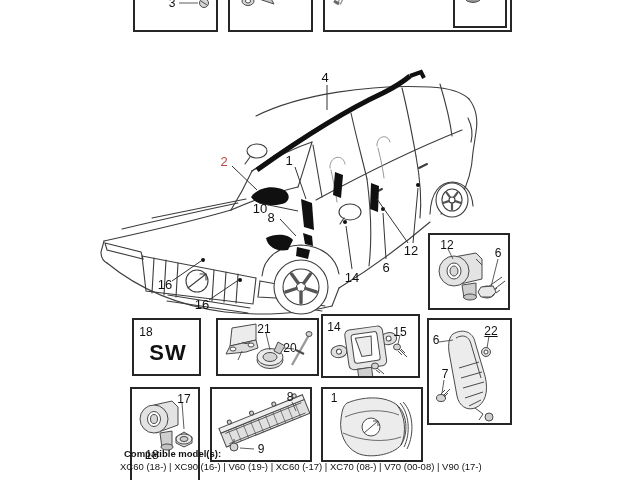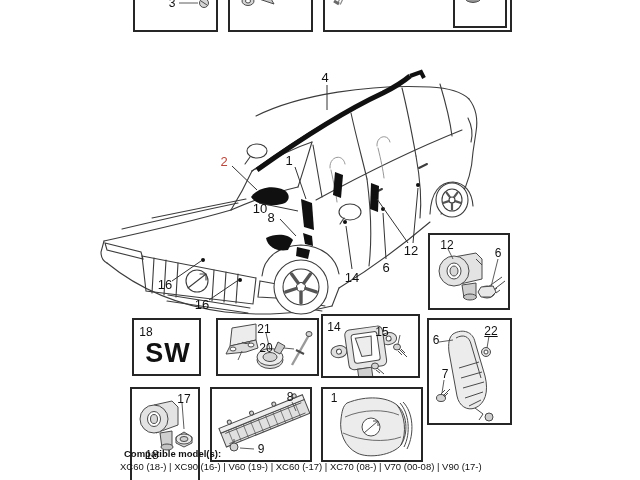--- a/index.html
+++ b/index.html
@@ -8,21 +8,21 @@
   #stage{position:absolute;left:0;top:0;width:640px;height:480px;}
   svg{display:block;}
   .car-svg{position:absolute;left:0;top:0;z-index:1;pointer-events:none;}
   .pbox{position:absolute;border:2px solid #262626;background:#fff;box-sizing:border-box;z-index:2;}
   .pbox svg{position:absolute;left:0;top:0;}
   .lbl{position:absolute;font-size:12px;line-height:1;color:#111;transform:translate(-50%,-50%);
        white-space:nowrap;z-index:3;}
   .callout{position:absolute;font-size:13px;line-height:1;color:#111;transform:translate(-50%,-50%);
        z-index:3;}
   .callout.red{color:#b5493f;}
-  .sw-text{font-weight:bold;font-size:27px;letter-spacing:1px;}
+  .sw-text{font-weight:bold;font-size:22px;letter-spacing:1px;}
   .footer-line{position:absolute;font-size:9.5px;line-height:1.25;color:#111;z-index:5;white-space:nowrap;}
 </style>
 </head>
 <body>
 
 <div id="stage">
 
   <svg class="car-svg" width="640" height="480" viewBox="0 0 640 480">
     <g stroke="#3c3c3c" stroke-width="1.1" fill="none" stroke-linecap="round">
 
@@ -274,21 +274,21 @@
         <path d="M74,45 L91,15" stroke-width="2.4" stroke="#9a9a9a"></path>
         <ellipse cx="91" cy="14" rx="3" ry="2.5" fill="#d5d5d5"></ellipse>
         <path d="M78,30 L86,34" stroke-width="2"></path>
         <path d="M48,13 L52,30" fill="none" stroke-width="0.9"></path>
         <path d="M20,40 L24,31" fill="none" stroke-width="0.9"></path>
         <path d="M66,28 L76,29" fill="none" stroke-width="0.9"></path>
       </g>
     </svg>
     <div class="lbl" style="left:46px;top:9px;">21</div>
     <div class="lbl" style="left:17px;top:44px;margin-top:36px;">19</div>
-    <div class="lbl" style="left:48px;top:28px;">20</div>
+    <div class="lbl" style="left:72px;top:28px;">20</div>
   </div>
 
   <div class="pbox" style="left:321px;top:314px;width:99px;height:64px;">
     <svg width="95" height="60" viewBox="0 0 95 60">
       <g stroke="#4a4a4a" stroke-width="1" transform="rotate(-8 42 34)">
         <ellipse cx="16" cy="32" rx="8" ry="6" fill="#e0e0e0"></ellipse>
         <circle cx="16" cy="32" r="2.5" fill="#fff"></circle>
         <ellipse cx="67" cy="26" rx="8" ry="6" fill="#e0e0e0"></ellipse>
         <circle cx="67" cy="26" r="2.5" fill="#fff"></circle>
         <rect x="24" y="12" width="38" height="40" rx="5" fill="#e6e6e6"></rect>
@@ -298,21 +298,21 @@
       </g>
       <g stroke="#4a4a4a" stroke-width="1">
         <ellipse cx="74" cy="31" rx="3.5" ry="3" fill="#d5d5d5"></ellipse>
         <path d="M76,33 L84,41 M75,35 L79,39 M78,33 L82,37" fill="none"></path>
         <ellipse cx="52" cy="50" rx="3.5" ry="3" fill="#d5d5d5"></ellipse>
         <path d="M54,52 L61,58 M53,54 L57,57" fill="none"></path>
         <path d="M77,19 L75,28" fill="none" stroke-width="0.9"></path>
       </g>
     </svg>
     <div class="lbl" style="left:11px;top:11px;">14</div>
-    <div class="lbl" style="left:59px;top:16px;text-align:center;">15</div>
+    <div class="lbl" style="left:77px;top:16px;text-align:center;">15</div>
   </div>
 
   <div class="pbox" style="left:130px;top:387px;width:70px;height:96px;">
     <svg width="66" height="71" viewBox="0 0 66 71">
       <g stroke="#4a4a4a" stroke-width="1">
         <path d="M22,16 L40,12 L46,18 L46,36 L24,44 Z" fill="#e3e3e3"></path>
         <circle cx="22" cy="30" r="14" fill="#e3e3e3"></circle>
         <ellipse cx="22" cy="30" rx="6.5" ry="7.5" fill="#ffffff"></ellipse>
         <ellipse cx="22" cy="30" rx="3.5" ry="4.5" fill="#d8d8d8"></ellipse>
         <path d="M28,44 L40,42 L40,57 L30,59 Z" fill="#cfcfcf"></path>

